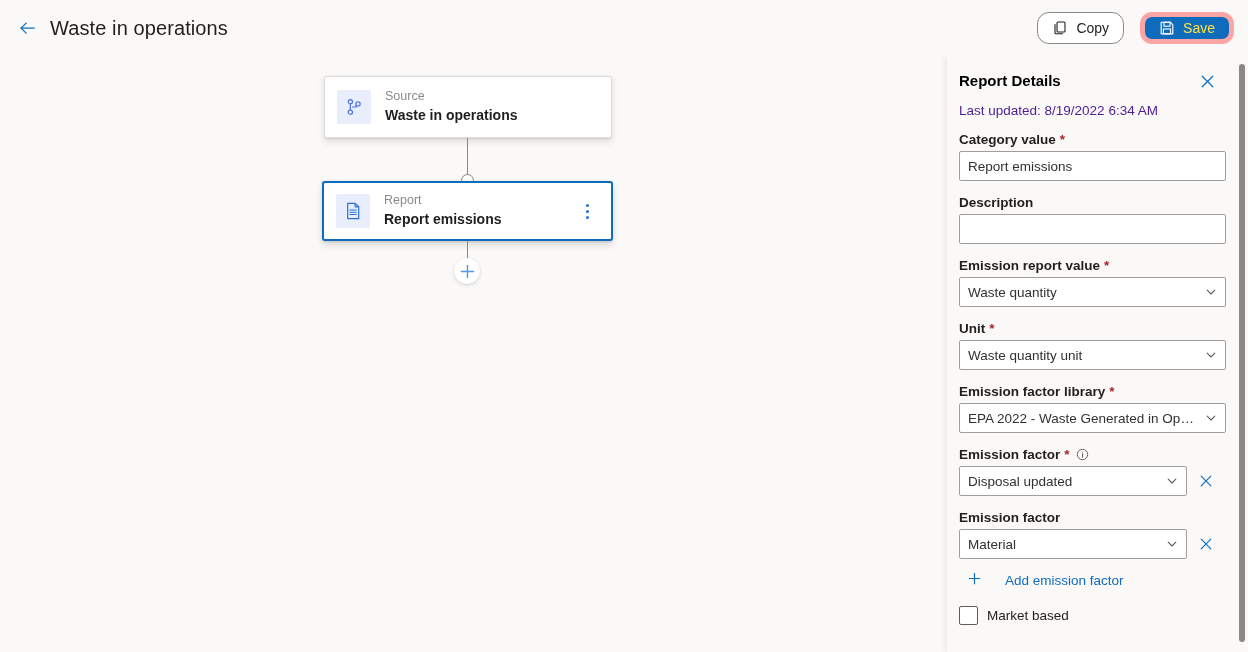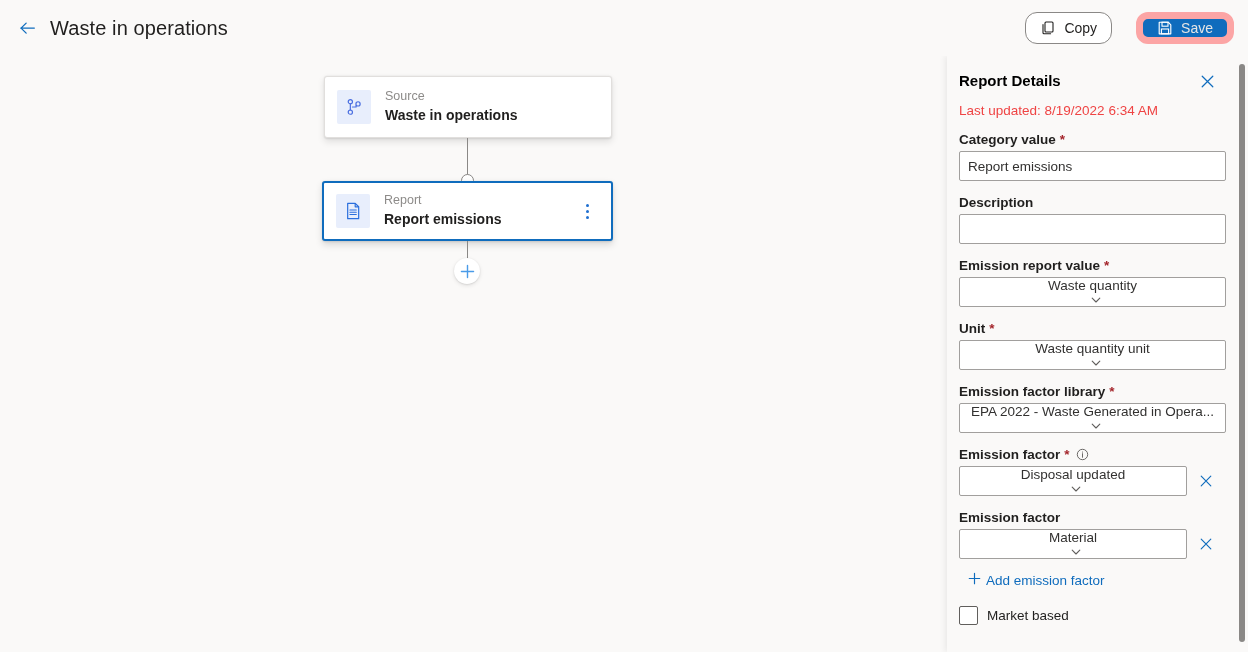--- a/index.html
+++ b/index.html
@@ -55,23 +55,23 @@
     border-radius: 12px;
     white-space: nowrap;
   }
   .btn-secondary {
     background: #ffffff;
     border: 1px solid #8a8886;
     color: #201f1e;
   }
   .btn-primary {
     background: #0f6cbd;
-    border: 7px solid #fca5a5;
-    color: #e5e5e5;
-    margin-left: 24px;
+    border: 5px solid #fca5a5;
+    color: #fde047;
+    margin-left: 16px;
   }
   .btn .glyph { display: flex; align-items: center; }
 
   
   .canvas {
     position: absolute;
     top: 56px; left: 0;
     width: 947px;
     height: 596px;
     background: #faf9f8;
@@ -185,21 +185,21 @@
     padding-top: 2px;
   }
   .panel-close {
     width: 22px; height: 22px;
     display: flex; align-items: center; justify-content: center;
     cursor: pointer;
     margin-right: -2px;
   }
   .panel-sub {
     font-size: 13.5px;
-    color: #ef4444;
+    color: #4c1d95;
     margin-top: 11px;
   }
   .field-label {
     font-size: 13.5px;
     font-weight: bold;
     color: #201f1e;
     margin-top: 14px;
     margin-bottom: 4px;
     display: flex;
     align-items: center;
@@ -213,21 +213,21 @@
     background: #ffffff;
     border: 1px solid #a19f9d;
     border-radius: 2px;
     display: flex;
     align-items: center;
     padding: 0 8px;
     font-size: 13.5px;
     color: #323130;
     cursor: text;
   }
-  .select { cursor: pointer; flex-direction: column; }
+  .select { cursor: pointer; }
   .select .val {
     flex: 1 1 auto;
     overflow: hidden;
     white-space: nowrap;
     text-overflow: ellipsis;
   }
   .select .chev { flex: 0 0 auto; display: flex; align-items: center; margin-left: 6px; }
   .row-with-x { display: flex; align-items: center; gap: 10px; }
   .row-with-x .select { width: 228px; }
   .clear-x {
@@ -250,21 +250,21 @@
     background: #ffffff;
     flex: 0 0 auto;
   }
   .checkbox-label {
     font-size: 13.5px;
     color: #201f1e;
   }
   .link-action {
     display: flex;
     align-items: center;
-    gap: 4px;
+    gap: 23px;
     margin-top: 12px;
     margin-left: 8px;
     color: #0f6cbd;
     font-size: 13.5px;
     cursor: pointer;
   }
   .scrollbar-track {
     position: absolute;
     top: 0; right: 0;
     width: 12px;

